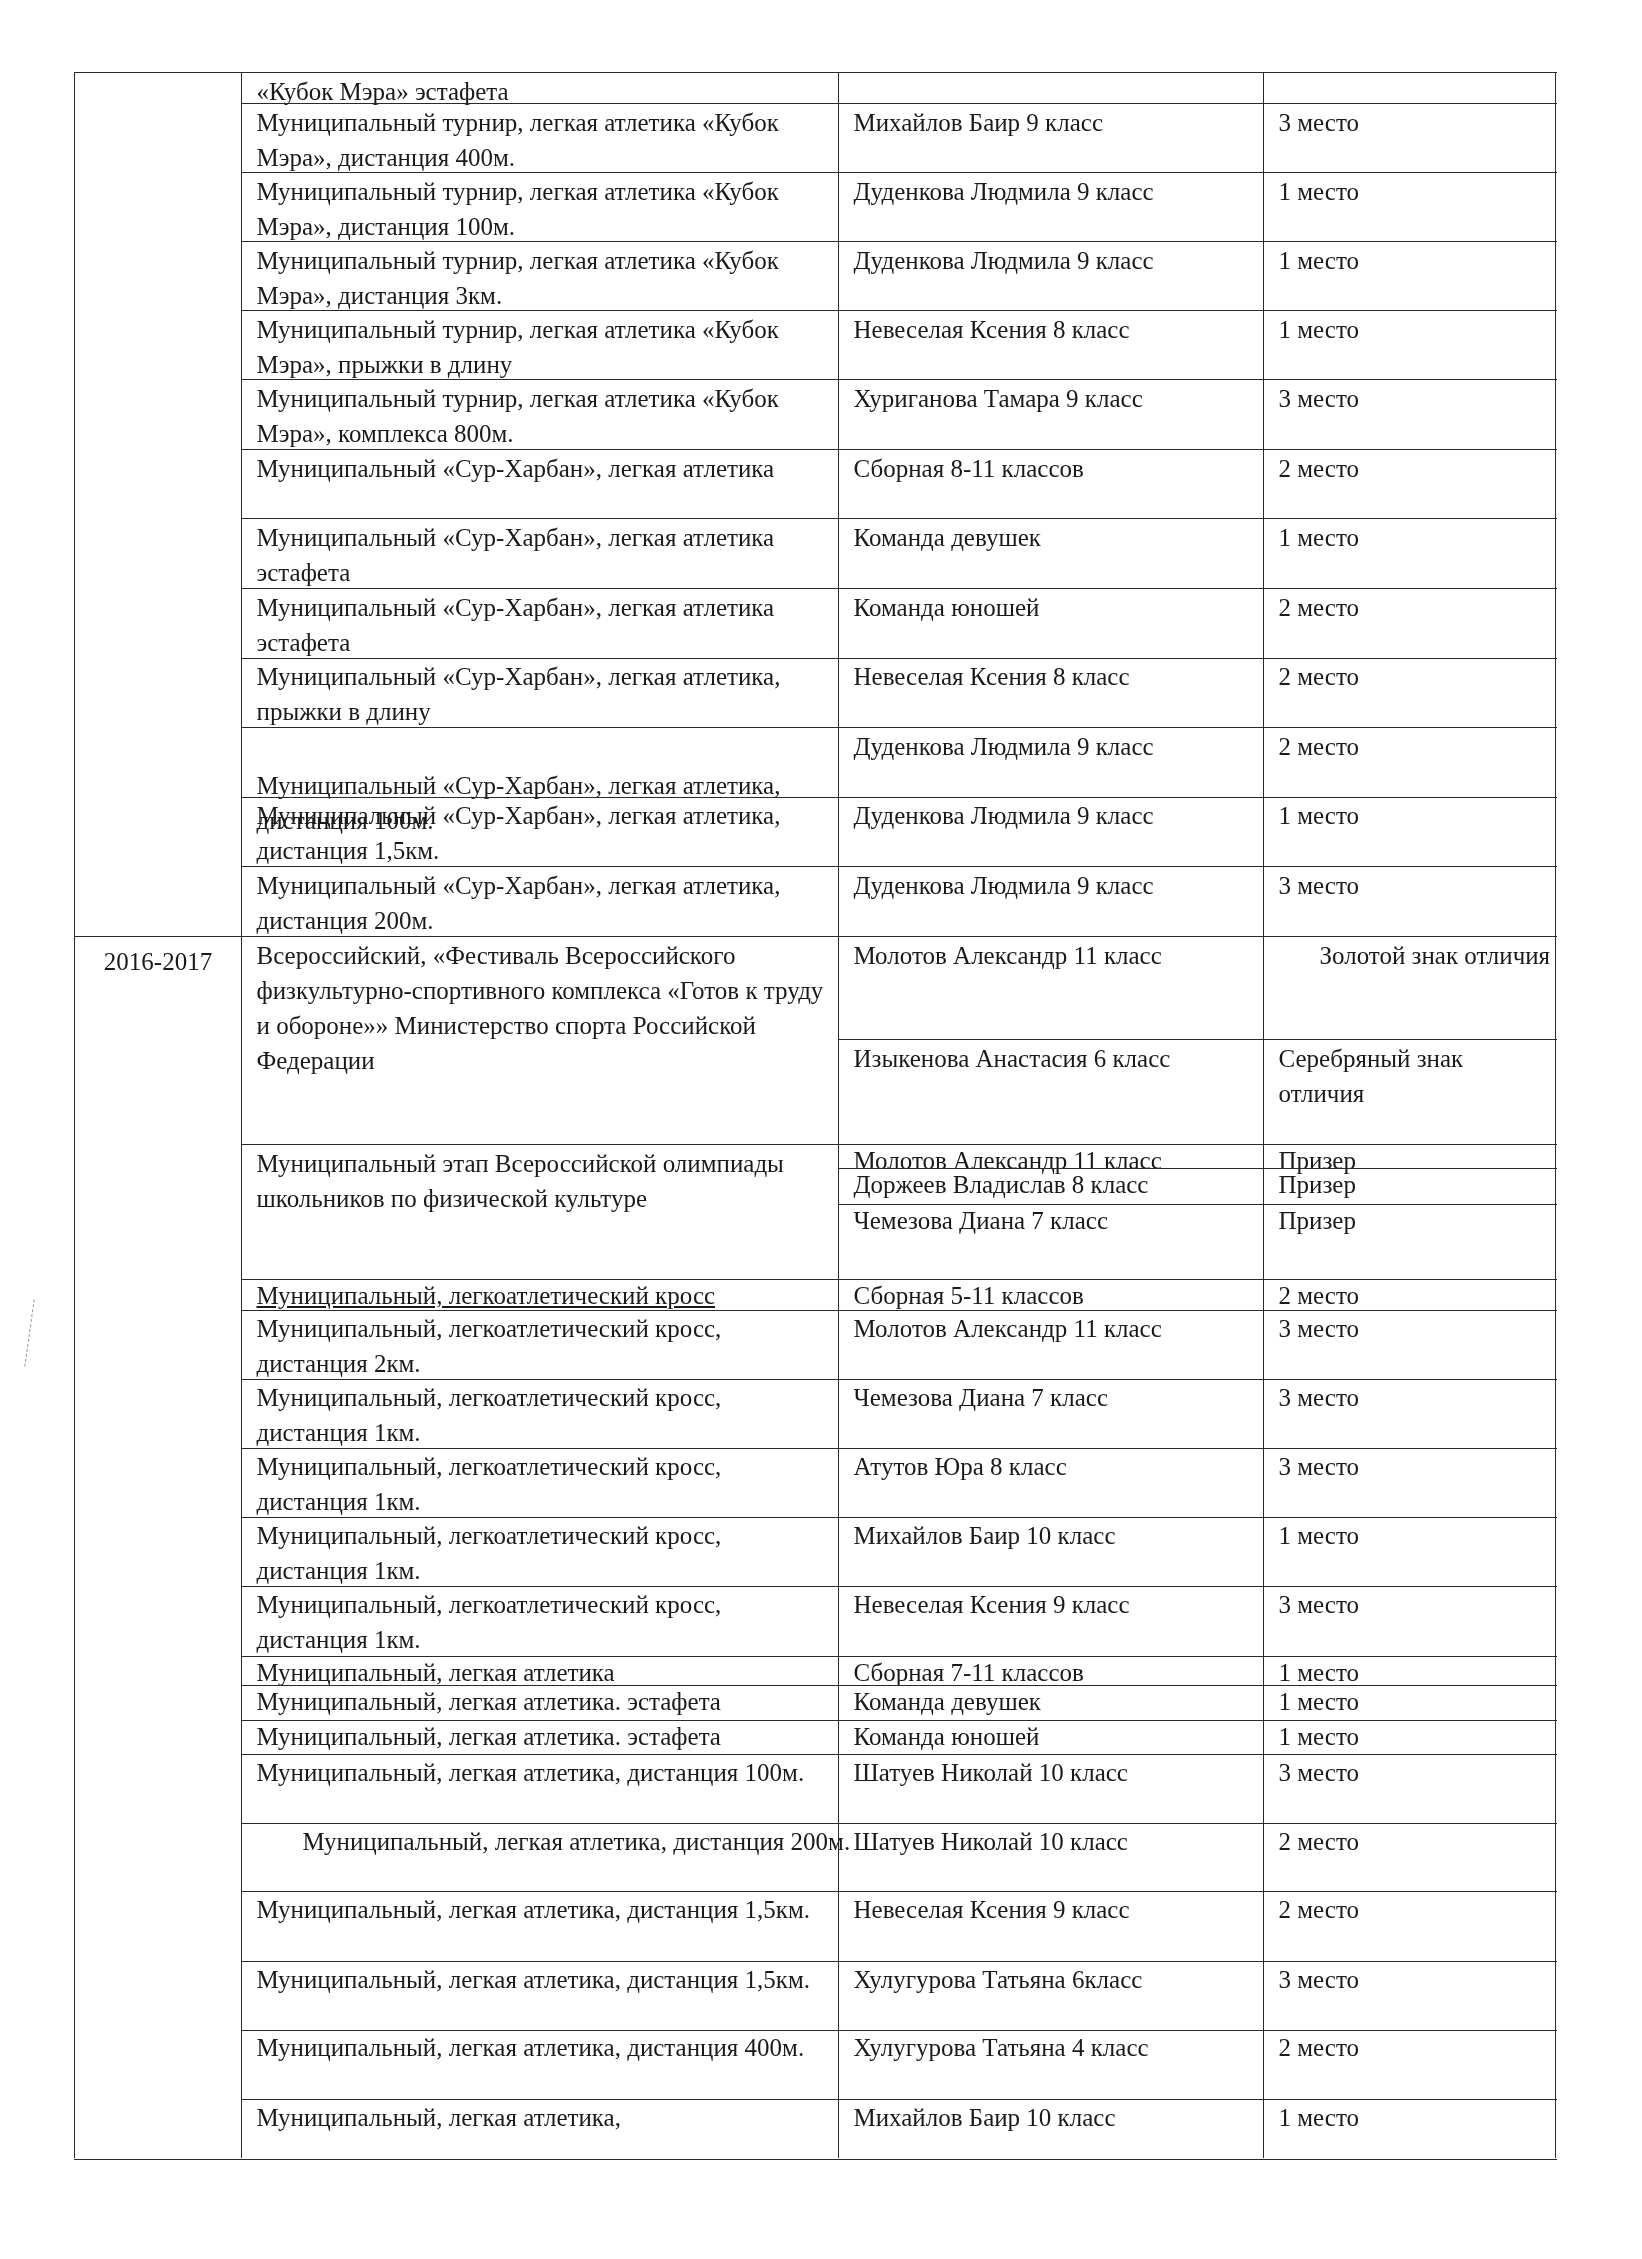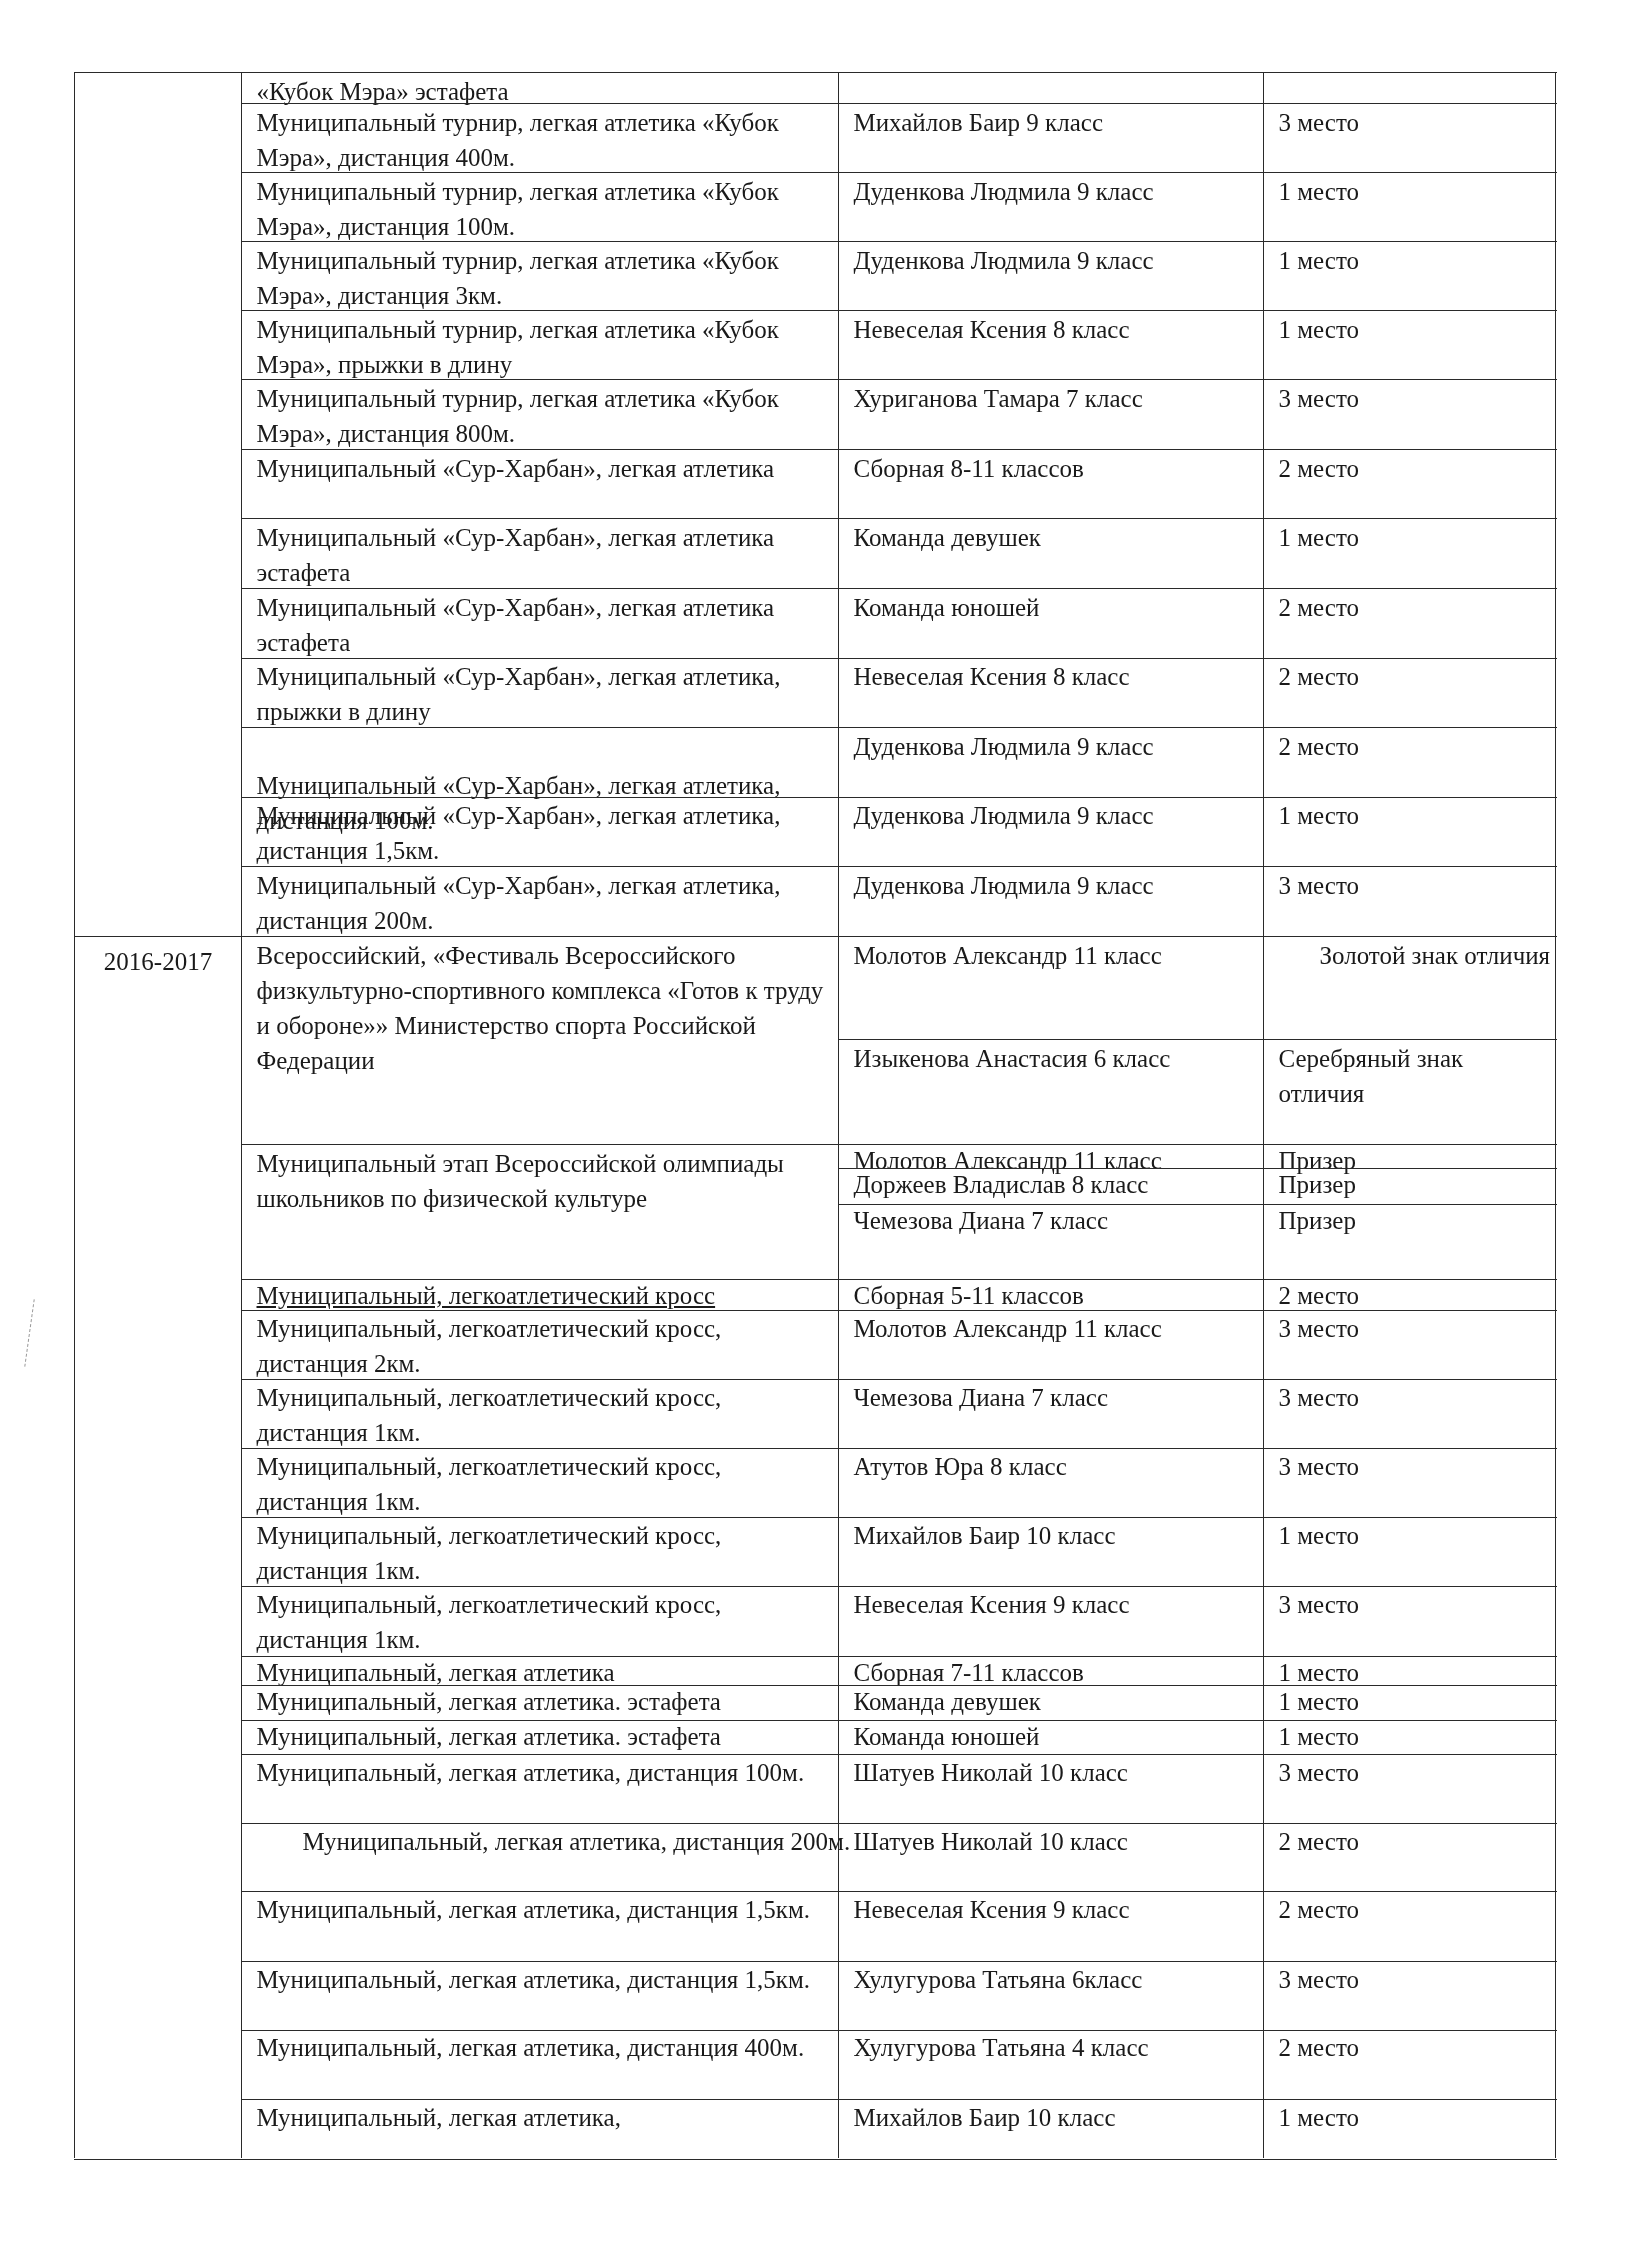--- a/index.html
+++ b/index.html
@@ -46,22 +46,22 @@
       <div class="cell" style="left: 1265px; width: 291px; top: 174px; height: 70px;">1 место</div>
       <div class="hline" style="left: 241px; top: 241px; width: 1316px;"></div>
       <div class="cell" style="left: 243px; width: 595px; top: 243px; height: 69px;">Муниципальный турнир, легкая атлетика «Кубок Мэра», дистанция 3км.</div>
       <div class="cell" style="left: 840px; width: 423px; top: 243px; height: 69px;">Дуденкова Людмила 9 класс</div>
       <div class="cell" style="left: 1265px; width: 291px; top: 243px; height: 69px;">1 место</div>
       <div class="hline" style="left: 241px; top: 310px; width: 1316px;"></div>
       <div class="cell" style="left: 243px; width: 595px; top: 312px; height: 70px;">Муниципальный турнир, легкая атлетика «Кубок Мэра», прыжки в длину</div>
       <div class="cell" style="left: 840px; width: 423px; top: 312px; height: 70px;">Невеселая Ксения 8 класс</div>
       <div class="cell" style="left: 1265px; width: 291px; top: 312px; height: 70px;">1 место</div>
       <div class="hline" style="left: 241px; top: 379px; width: 1316px;"></div>
-      <div class="cell" style="left: 243px; width: 595px; top: 381px; height: 70px;">Муниципальный турнир, легкая атлетика «Кубок Мэра», дистанция 800м.</div>
-      <div class="cell" style="left: 840px; width: 423px; top: 381px; height: 70px;">Хуриганова Тамара 7 класс</div>
+      <div class="cell" style="left: 243px; width: 595px; top: 381px; height: 70px;">Муниципальный турнир, легкая атлетика «Кубок Мэра», комплекса 800м.</div>
+      <div class="cell" style="left: 840px; width: 423px; top: 381px; height: 70px;">Хуриганова Тамара 9 класс</div>
       <div class="cell" style="left: 1265px; width: 291px; top: 381px; height: 70px;">3 место</div>
       <div class="hline" style="left: 241px; top: 449px; width: 1316px;"></div>
       <div class="cell" style="left: 243px; width: 595px; top: 451px; height: 70px;">Муниципальный «Сур-Харбан», легкая атлетика</div>
       <div class="cell" style="left: 840px; width: 423px; top: 451px; height: 70px;">Сборная  8-11 классов</div>
       <div class="cell" style="left: 1265px; width: 291px; top: 451px; height: 70px;">2 место</div>
       <div class="hline" style="left: 241px; top: 518px; width: 1316px;"></div>
       <div class="cell" style="left: 243px; width: 595px; top: 520px; height: 70px;">Муниципальный «Сур-Харбан», легкая атлетика эстафета</div>
       <div class="cell" style="left: 840px; width: 423px; top: 520px; height: 70px;">Команда девушек</div>
       <div class="cell" style="left: 1265px; width: 291px; top: 520px; height: 70px;">1 место</div>
       <div class="hline" style="left: 241px; top: 588px; width: 1316px;"></div>

